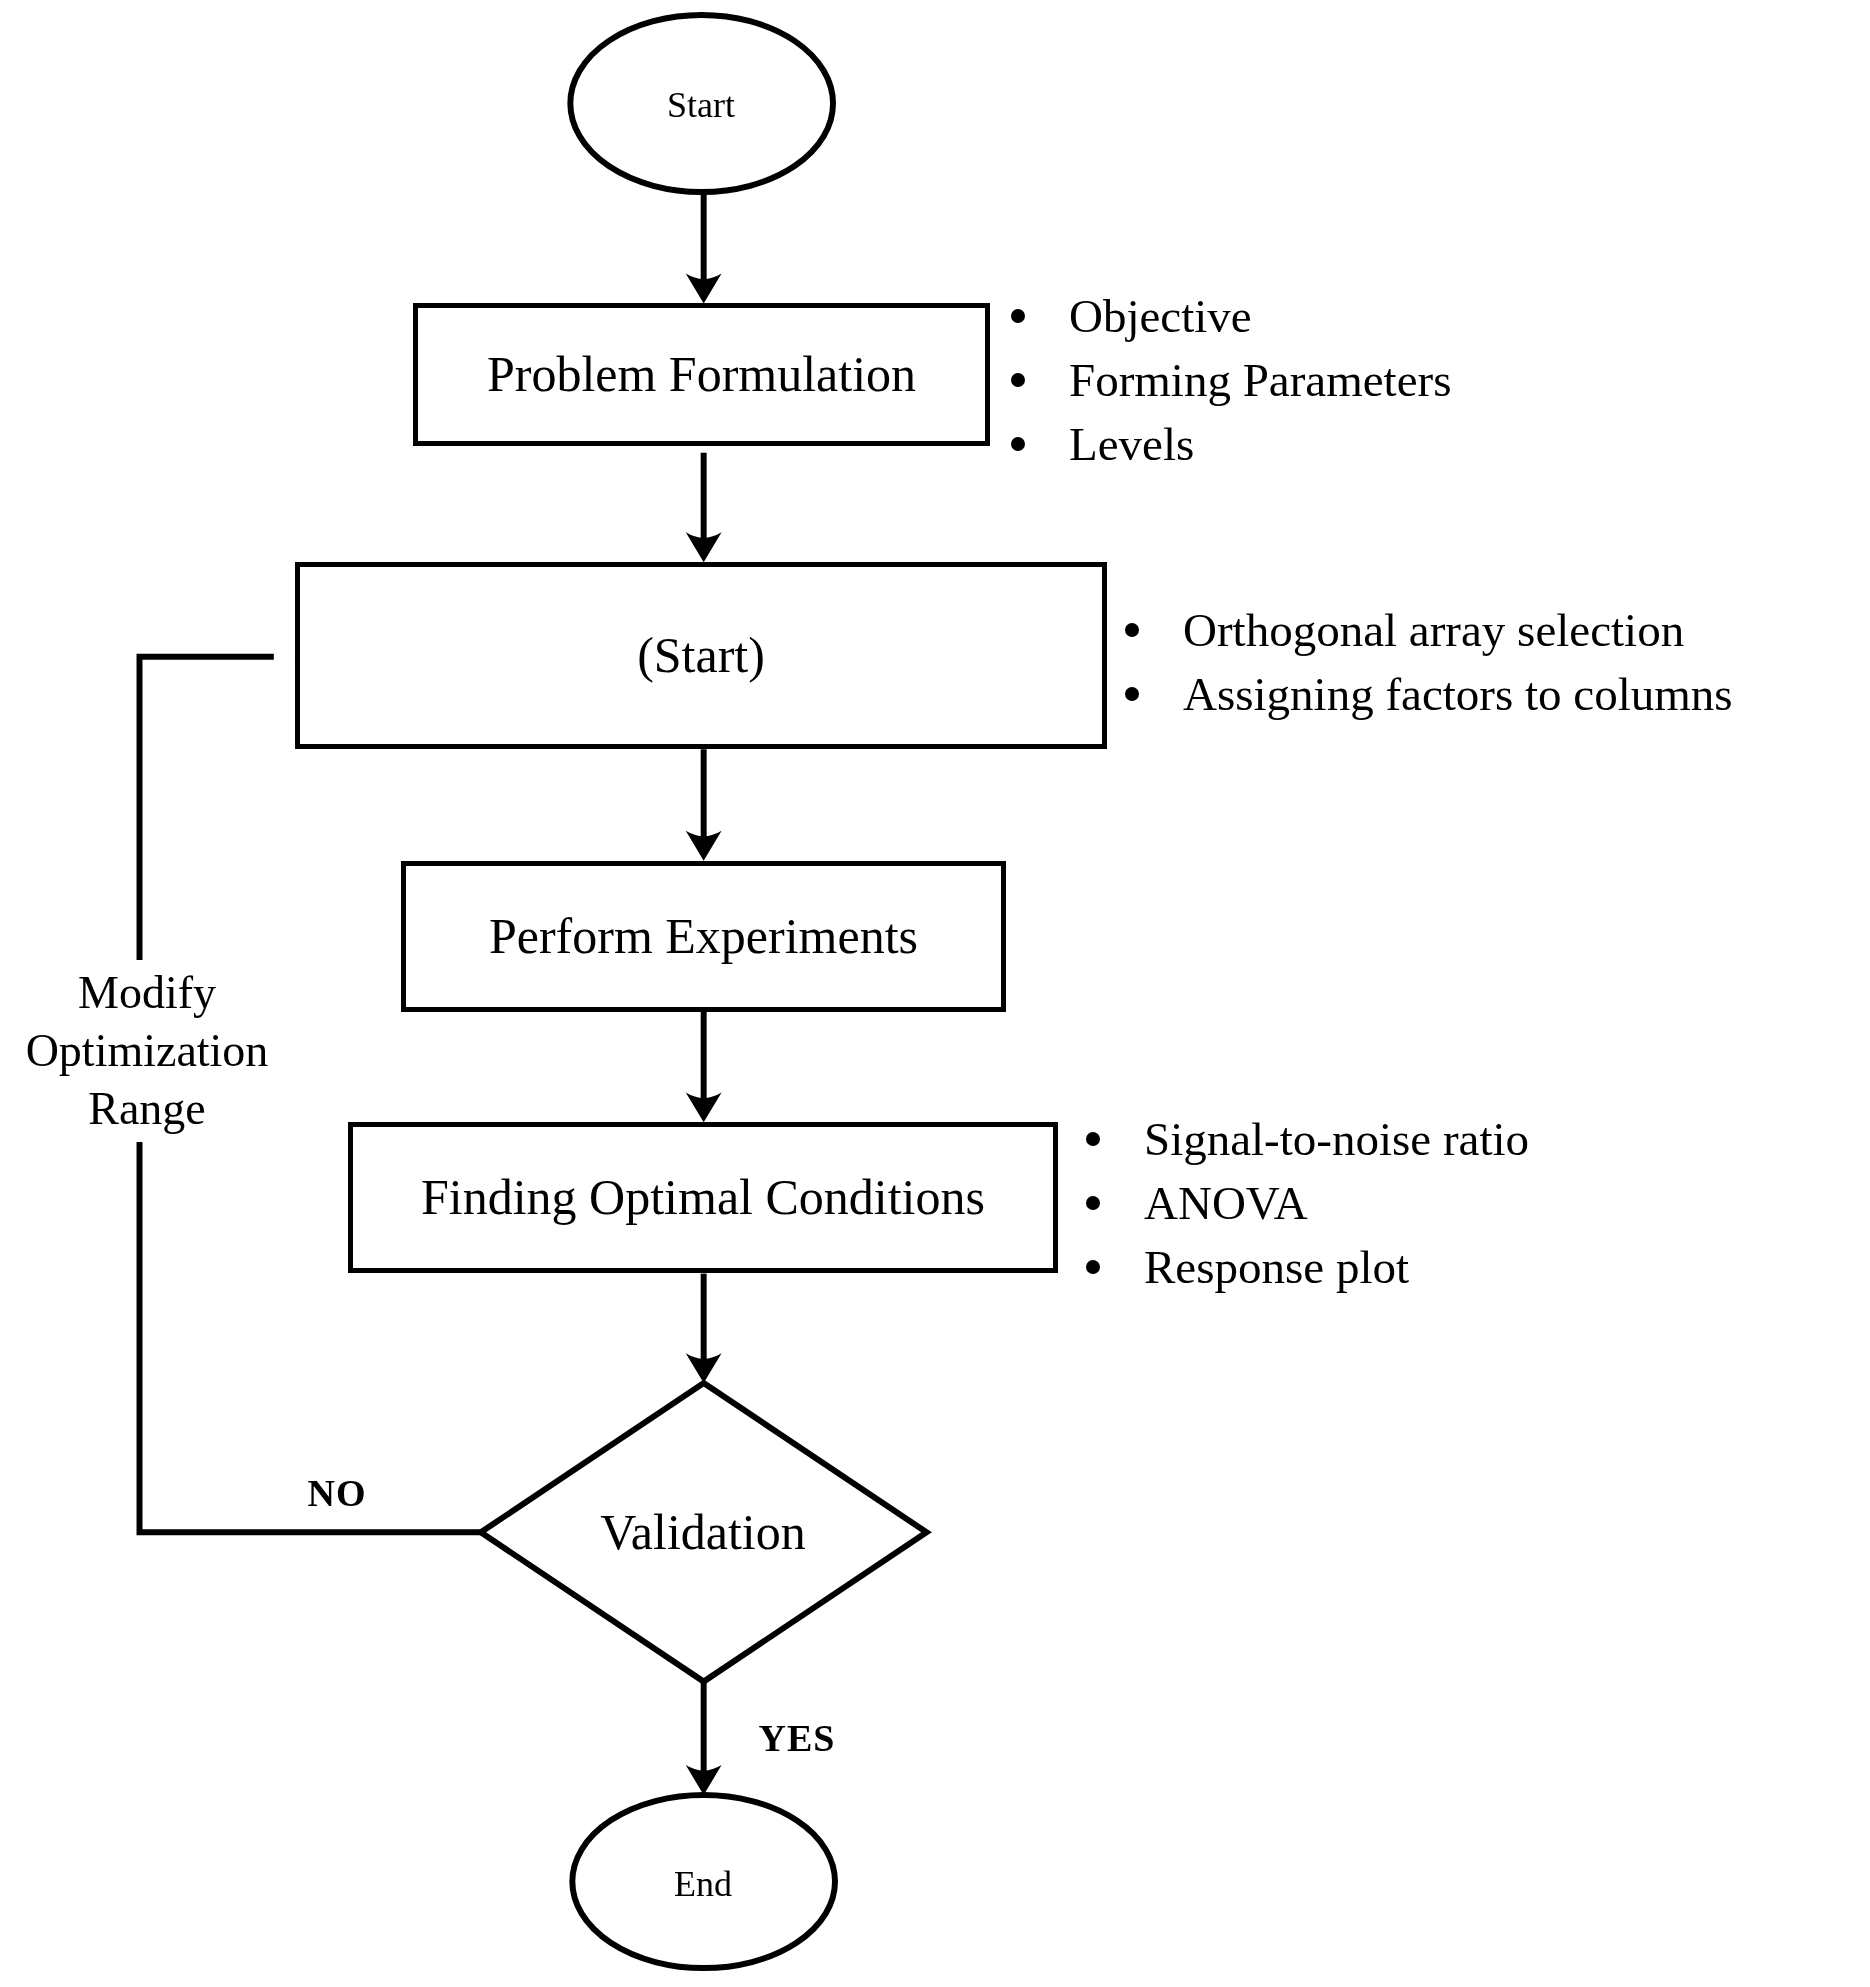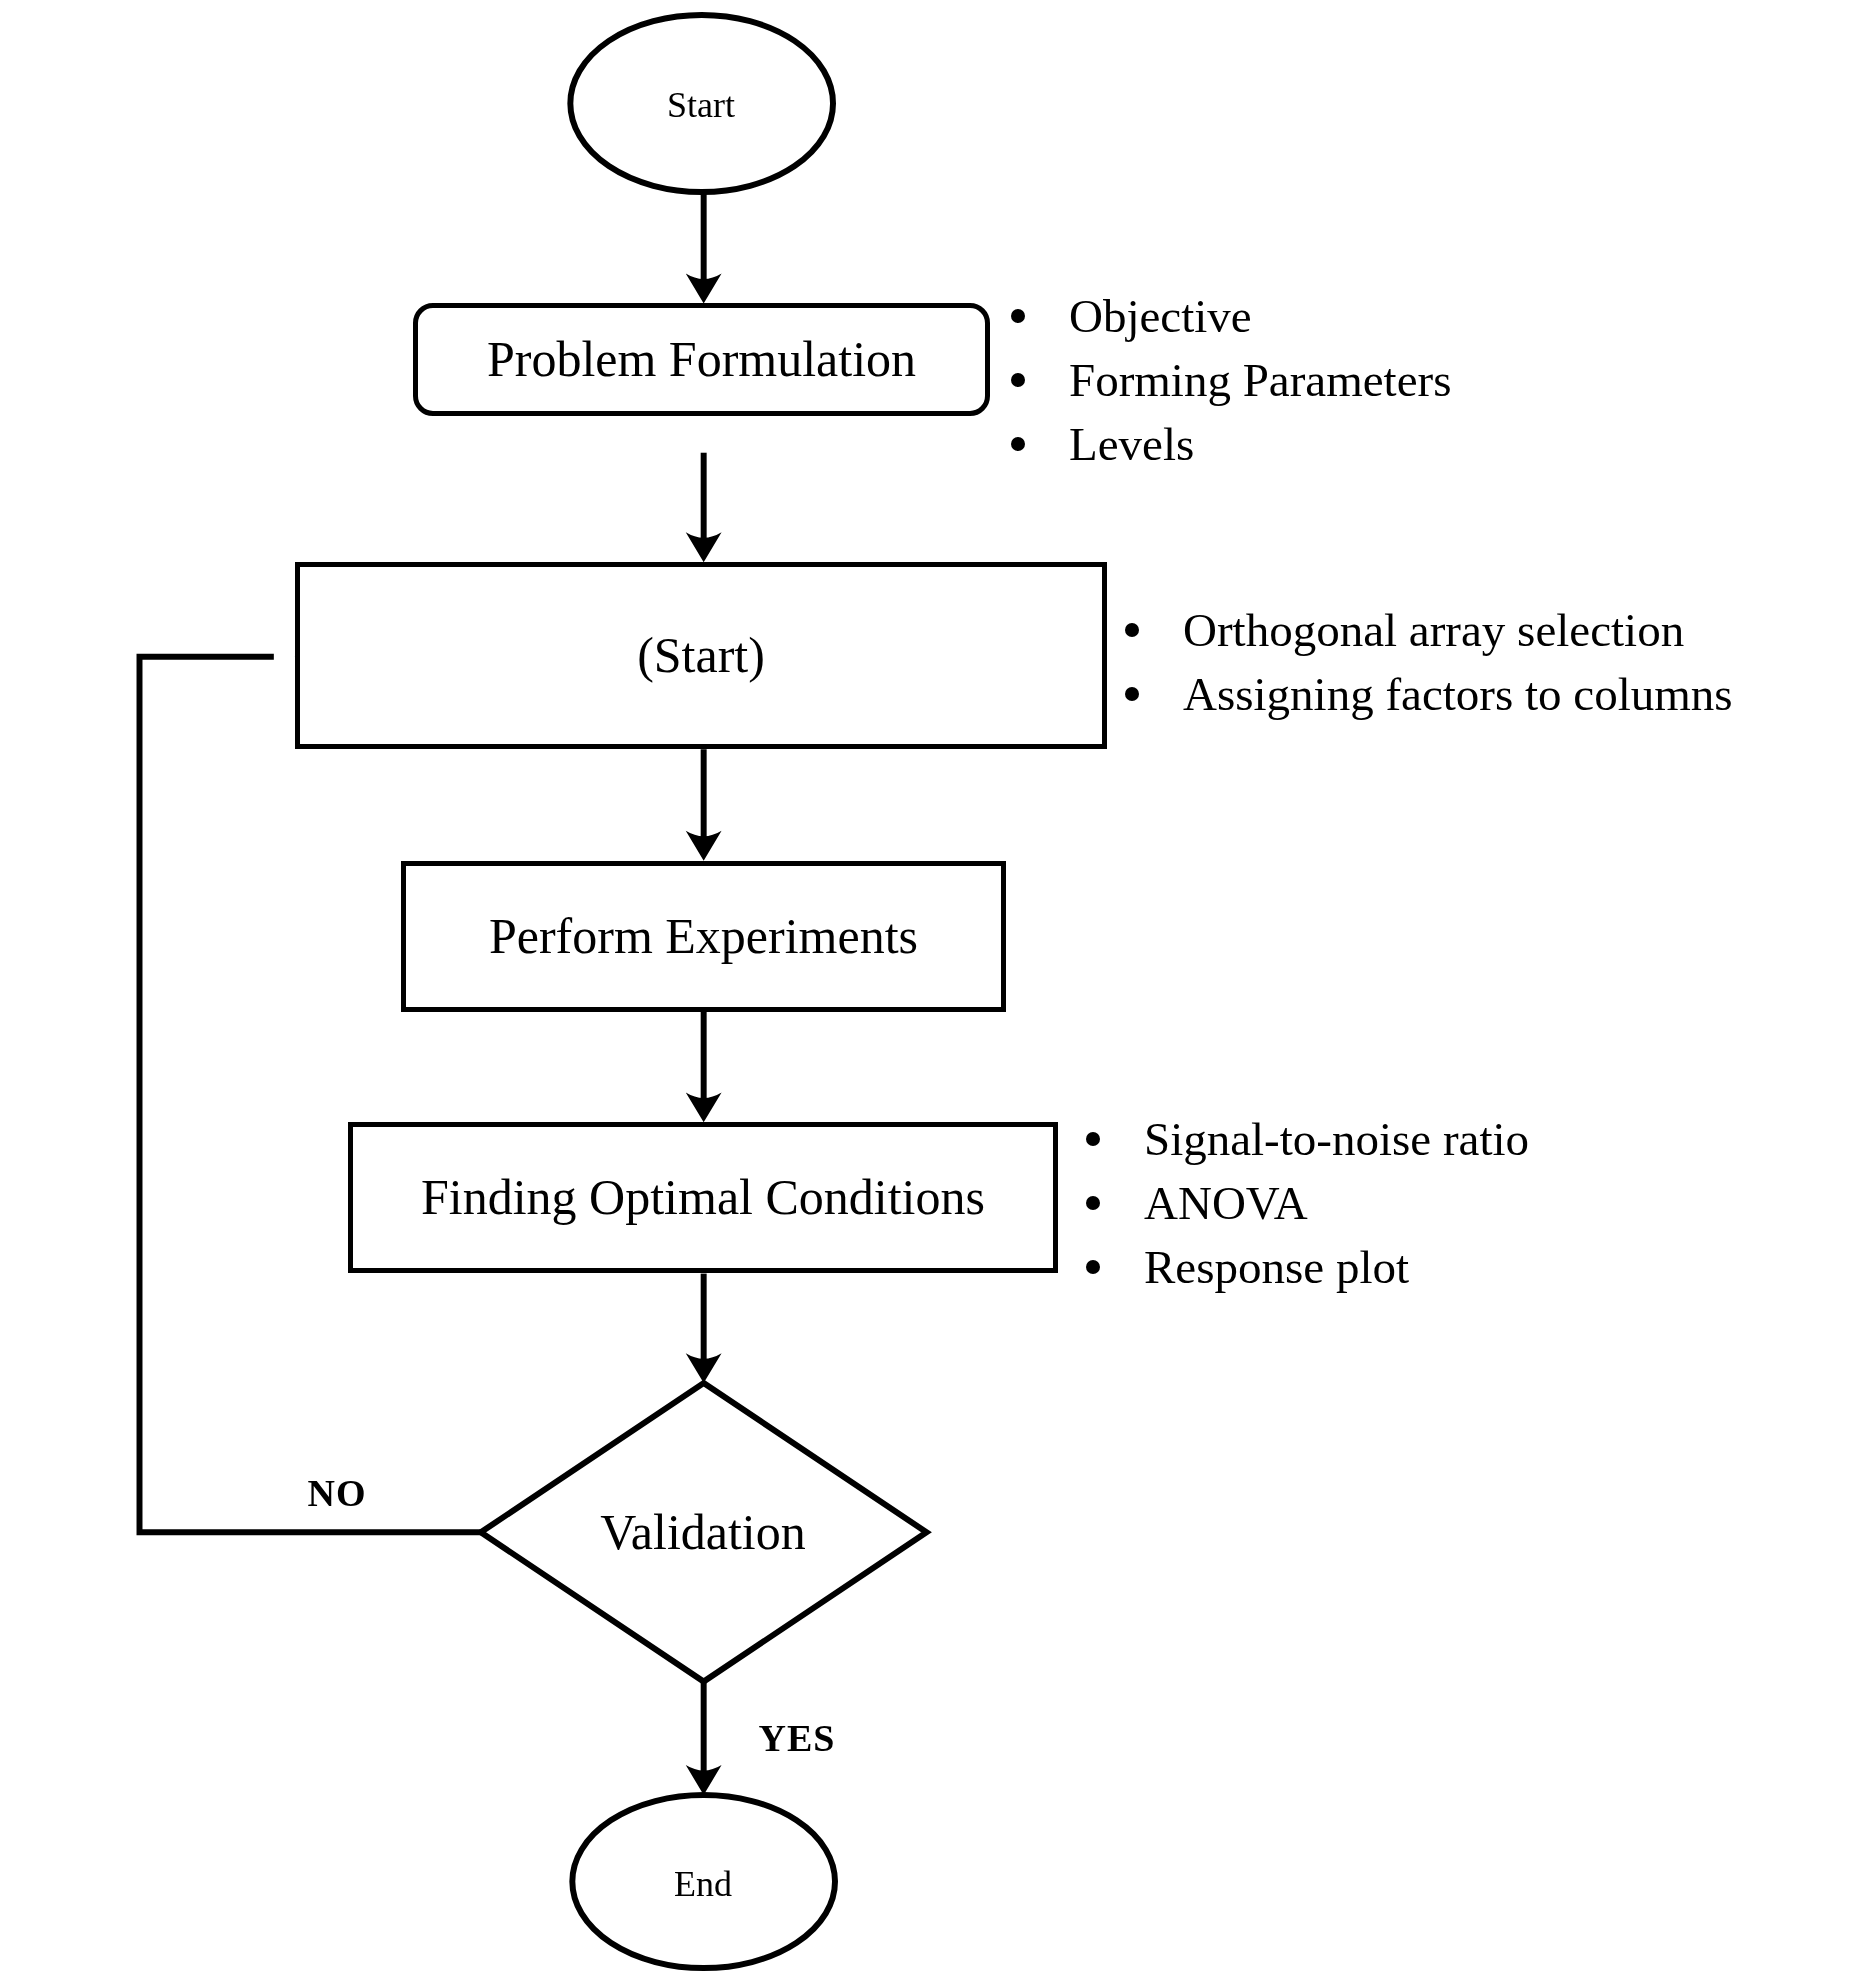--- a/index.html
+++ b/index.html
@@ -101,21 +101,21 @@
       <path d="M0 0 L-18 -30 Q0 -19 18 -30 Z" transform="translate(707,1390)"></path>
       <path d="M0 0 L-18 -30 Q0 -19 18 -30 Z" transform="translate(707,1804)"></path>
       <path d="M0 0 L-18 -30 Q0 -19 18 -30 Z" transform="translate(296,660) rotate(90)"></path>
     </g>
 
     <ellipse cx="705" cy="104" rx="132" ry="89" fill="#fff" stroke="#000" stroke-width="6"></ellipse>
     <ellipse cx="707" cy="1891" rx="132" ry="87" fill="#fff" stroke="#000" stroke-width="6"></ellipse>
     <polygon points="707,1390 931,1540 707,1690 483,1540" fill="#fff" stroke="#000" stroke-width="6"></polygon>
   </svg>
 
-  <div class="node-box" style="left:413px; top:303px; width:577px; height:113px;border-radius:20px;">
+  <div class="node-box" style="left:413px; top:303px; width:577px; height:143px;">
     <span>Problem Formulation</span>
   </div>
 
   <div class="node-box" style="left:295px; top:562px; width:812px; height:187px; line-height:1.5;">
     <span>(Start)</span>
   </div>
 
   <div class="node-box" style="left:401px; top:861px; width:605px; height:151px;">
     <span>Perform Experiments</span>
   </div>
@@ -124,20 +124,25 @@
     <span>Finding Optimal Conditions</span>
   </div>
 
   <div class="shape-label" style="left:701px; top:105px;">Start</div>
   <div class="shape-label" style="left:703px; top:1532px; font-size:50px;">Validation</div>
   <div class="shape-label" style="left:703px; top:1884px;">End</div>
 
   <div class="edge-label" style="left:308px; top:1493px;">NO</div>
   <div class="edge-label" style="left:768px; top:1738px;">YES</div>
 
+  <div class="loop-label" style="left:147px; top:1051px;">
+    <div>Modify</div>
+    <div>Optimization</div>
+    <div>Range</div>
+  </div>
 
   <div class="bullets" style="left:1011px; top:284px;">
     <div class="bullet-row">
       <span class="bullet-dot"></span>
       <span class="bullet-text">Objective</span>
     </div>
     <div class="bullet-row">
       <span class="bullet-dot"></span>
       <span class="bullet-text">Forming Parameters</span>
     </div>

